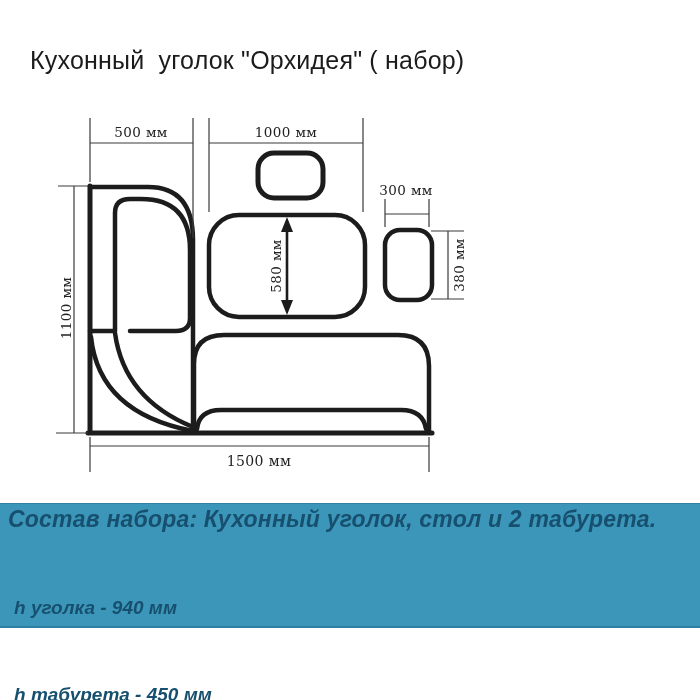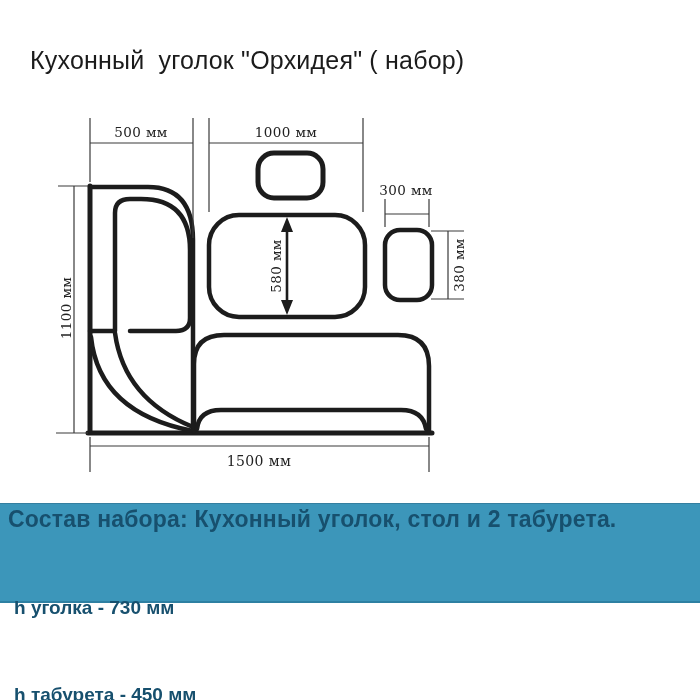--- a/index.html
+++ b/index.html
@@ -52,26 +52,27 @@
     font-family: "DejaVu Serif", serif;
     font-size: 13.5px;
     fill: #222222;
     letter-spacing: 0.4px;
   }
   .info-panel {
     position: absolute;
     left: 0;
     top: 503px;
     width: 700px;
-    height: 100px;
+    height: 125px;
     background: #3c96ba;
     border-top: 1px solid #347fa0;
     border-bottom: 2px solid #2e80a2;
     box-sizing: border-box;
     color: #17506e;
+    font-style: italic;
   }
   .info-heading {
     position: absolute;
     left: 8px;
     top: 2px;
     font-size: 23px;
     font-weight: 600;
     letter-spacing: 0.2px;
     white-space: nowrap;
   }
@@ -152,19 +153,19 @@
 
     <g>
       <path class="dim" d="M 90 437 V 472 M 429 437 V 472 M 90 446 H 429"></path>
       <text class="dim-label" x="259" y="466" text-anchor="middle" style="font-size:14px">1500 мм</text>
     </g>
   </svg>
 
   <div class="info-panel">
     <div class="info-heading">Состав набора: Кухонный уголок, стол и 2 табурета.</div>
     <div class="spec-list">
-      <div>h уголка - 730 мм</div>
+      <div>h уголка - 940 мм</div>
       <div>h табурета - 450 мм</div>
       
     </div>
   </div>
 
 </div>
 
 </body></html>

